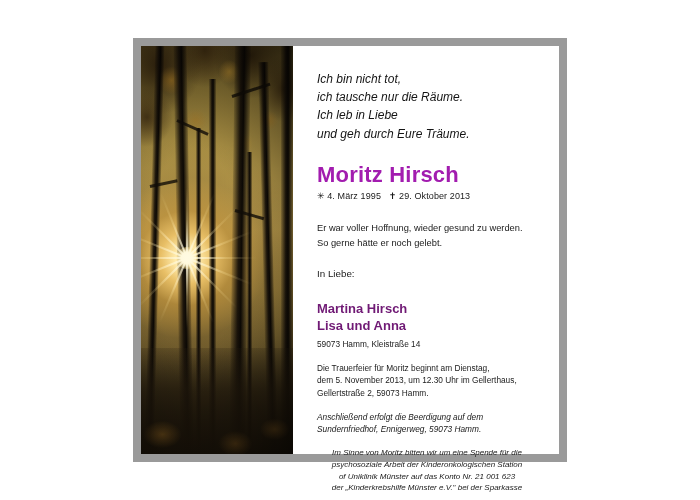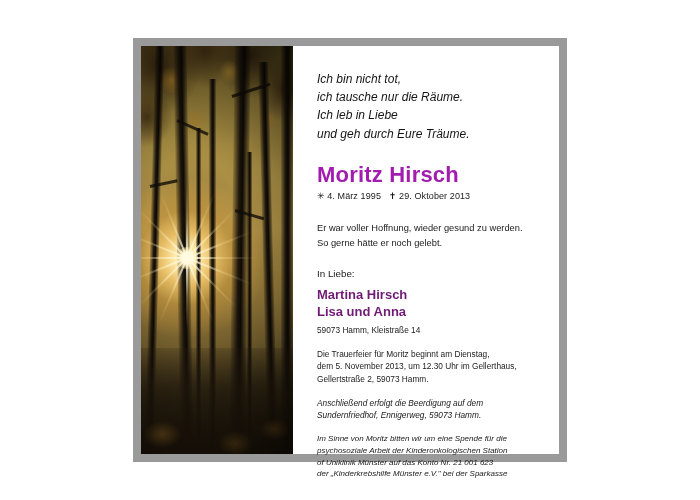--- a/index.html
+++ b/index.html
@@ -164,21 +164,21 @@
 
   .lines {
     font-size: 9.3px;
     line-height: 1.55;
     margin-bottom: 18px;
   }
   .lines div { white-space: nowrap; }
 
   .inliebe {
     font-size: 9.8px;
-    margin-bottom: 7px;
+    margin-bottom: 21px;
   }
   .survivors {
     font-size: 13px;
     font-weight: bold;
     line-height: 1.32;
     margin-bottom: 4px;
     color: #701a75;
   }
 
   .block {
@@ -189,21 +189,21 @@
   .block div { white-space: nowrap; }
 
   .block.italic { font-style: italic; }
 
   .donation {
     font-size: 8px;
     font-style: italic;
     line-height: 1.48;
     margin-bottom: 13px;
   }
-  .donation div { white-space: nowrap; }
+  .donation div { white-space: nowrap; text-align: center; }
 </style>
 </head>
 <body>
 
 <div id="card">
 
   <div id="photo">
     <div class="sky"></div>
     <div class="canopy"></div>
     <div class="foliage"></div>

